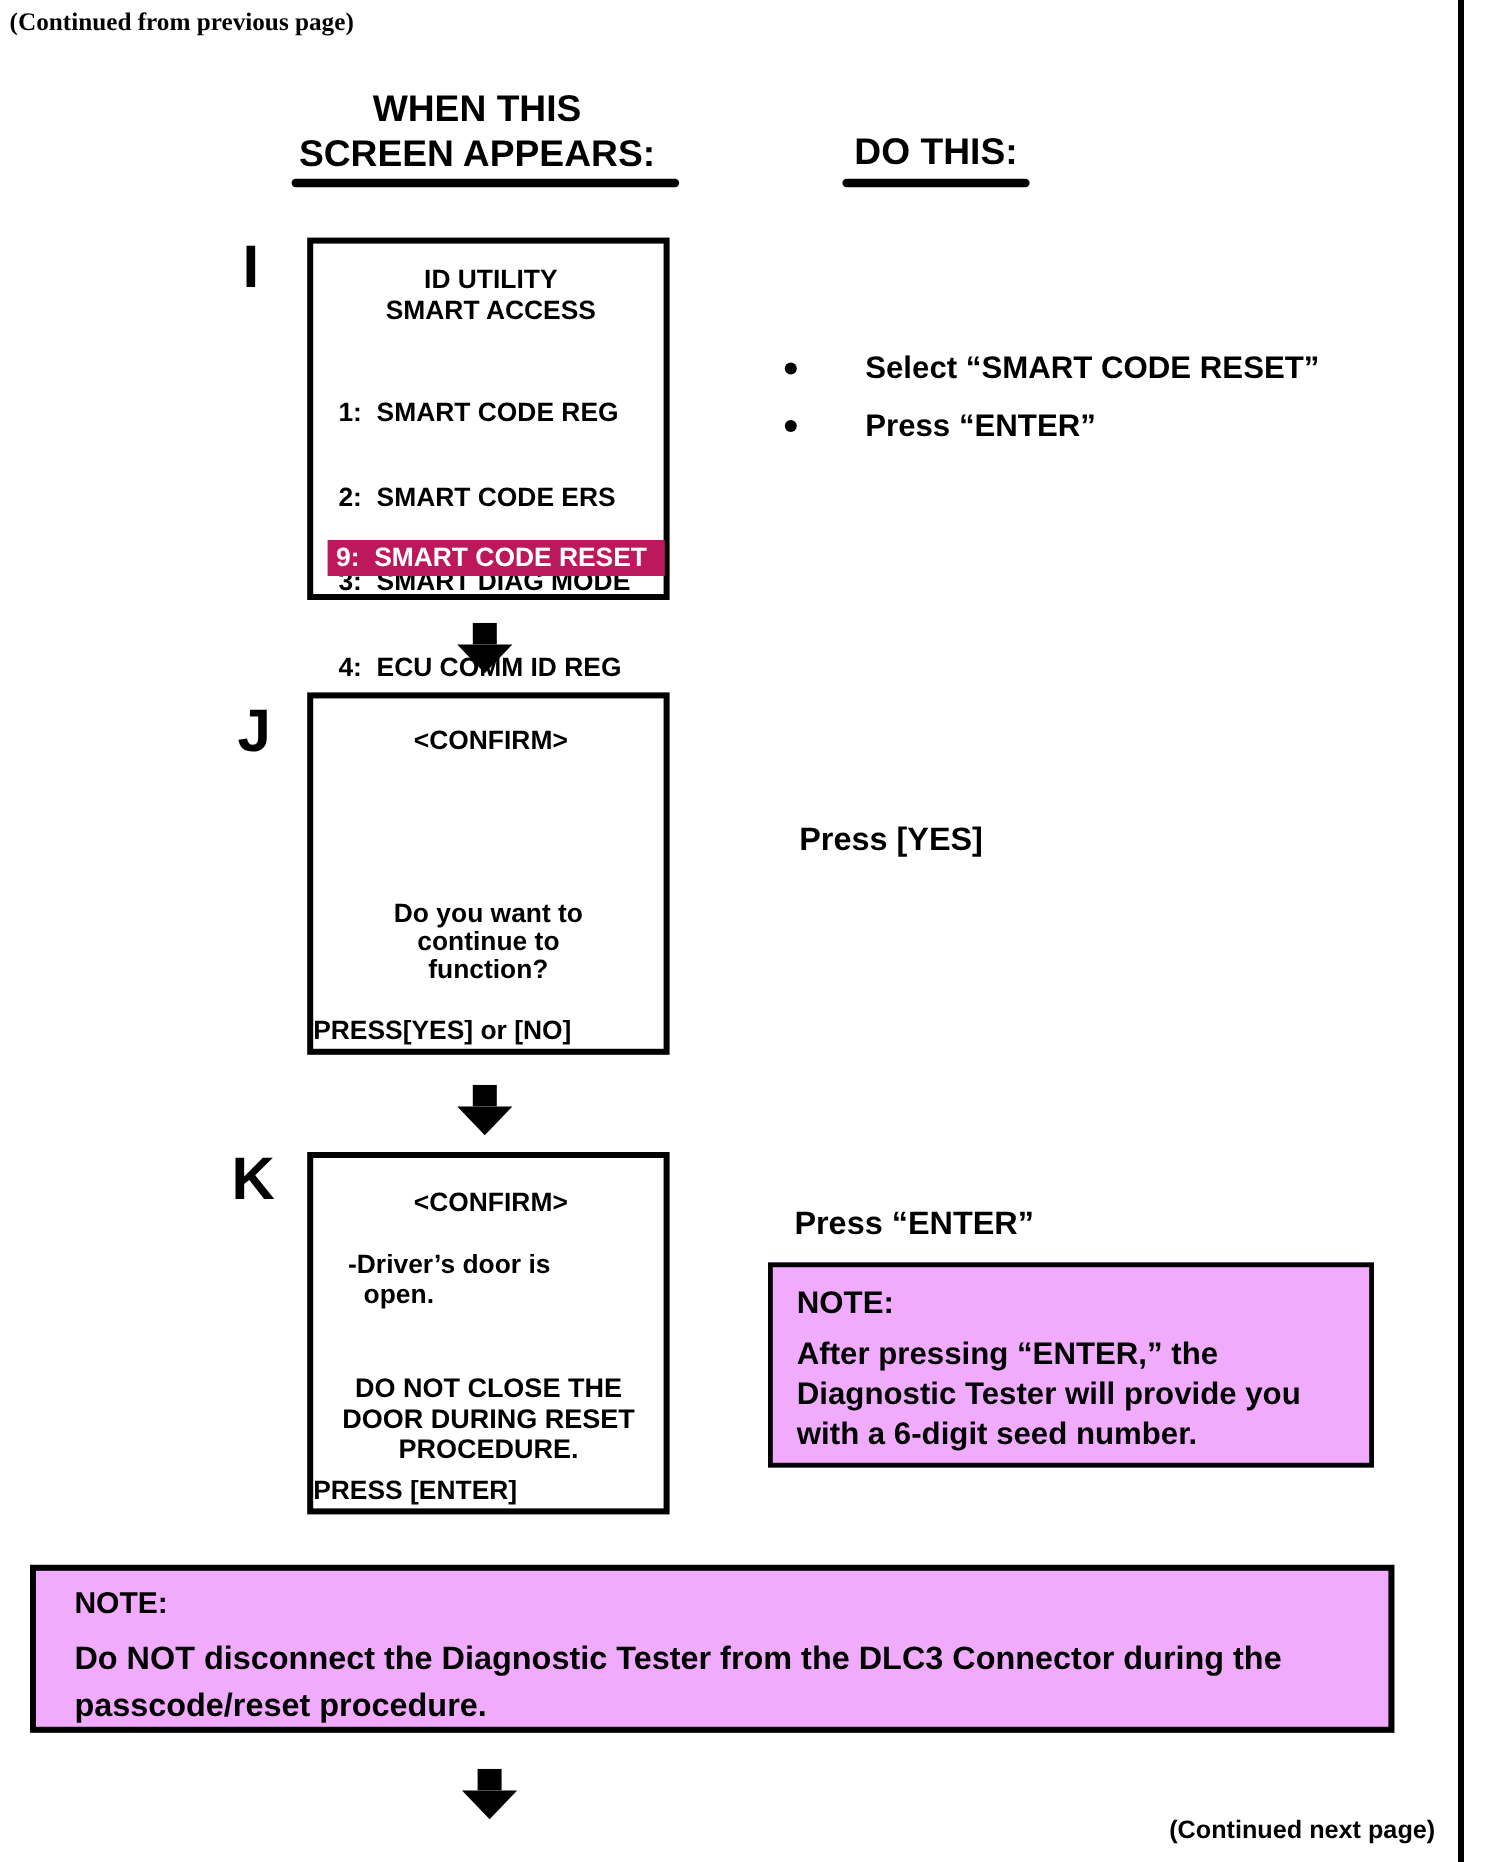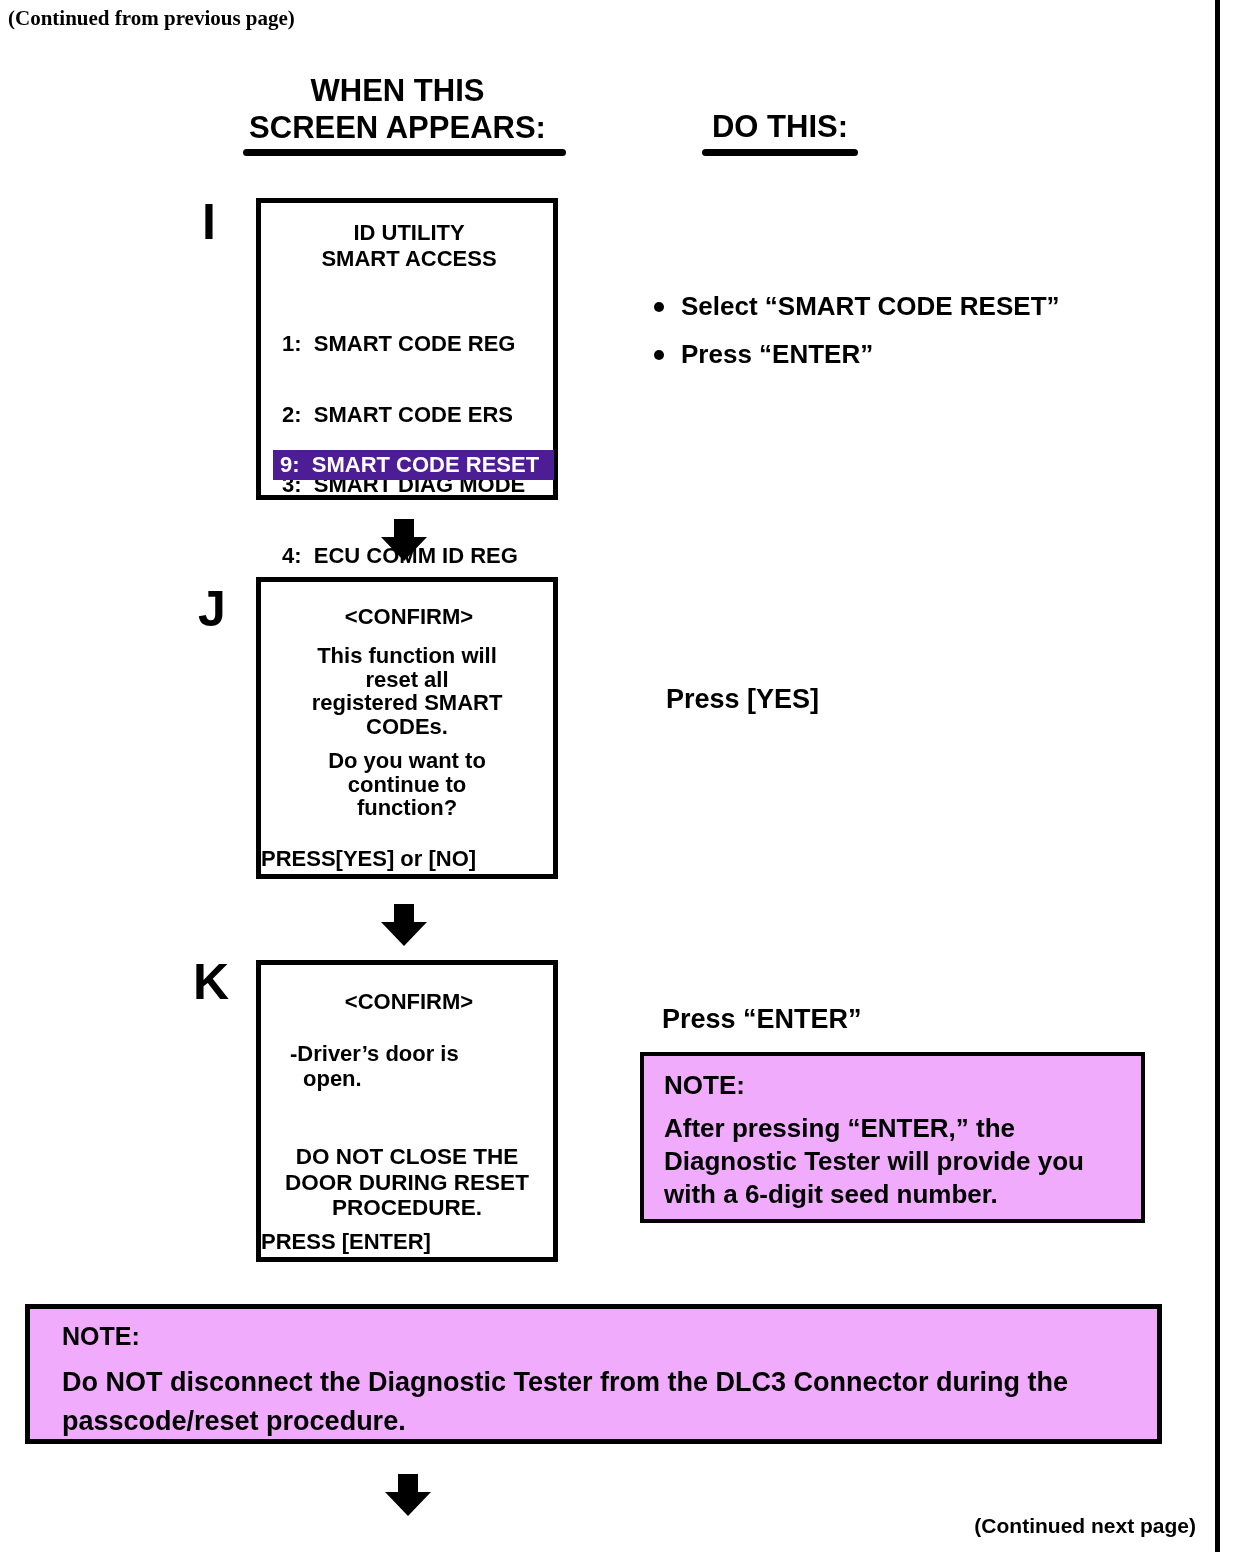--- a/index.html
+++ b/index.html
@@ -32,32 +32,32 @@
   }
   .box-i { left: 256px; top: 198px; }
   .box-j { left: 256px; top: 577px; }
   .box-k { left: 256px; top: 960px; }
 
   .screen-box .inner { position: absolute; left: 0; top: 0; right: 0; bottom: 0; }
   .scr-title { position: absolute; left: 4px; right: 0; font-size: 22px; line-height: 26px; text-align: center; }
   .menu { position: absolute; left: 21px; top: 82px; font-size: 22px; line-height: 23.5px; white-space: pre; }
   .hl-row {
     position: absolute; left: 12px; top: 247px; width: 281px; height: 30px;
-    background: #4c1d95; color: #fff; font-size: 22px; line-height: 30px;
+    background: #be185d; color: #fff; font-size: 22px; line-height: 30px;
     padding-left: 7px; white-space: pre;
   }
   .j-body1 { position: absolute; left: 0; right: 0; top: 62px;  font-size: 22px; line-height: 23.5px; text-align: center; }
   .j-body2 { position: absolute; left: 0; right: 0; top: 167px; font-size: 22px; line-height: 23.5px; text-align: center; }
   .scr-footer { position: absolute; left: 0; right: 0; font-size: 22px; }
   .k-note { position: absolute; left: 29px; top: 60px; font-size: 22px; line-height: 25px; text-align: left; margin-top: 16px; }
   .k-note .indent { padding-left: 13px; }
   .k-warning { position: absolute; left: 0; right: 0; top: 179px; font-size: 22.5px; line-height: 25.5px; text-align: center; }
 
   .bullet-list { left: 654px; top: 291px; font-size: 26px; }
-  .bullet-row { display: flex; align-items: center; margin-bottom: 17px; }
+  .bullet-row { display: flex; align-items: center; margin-bottom: 17px; gap: 40px; }
   .bullet-dot { width: 10px; height: 10px; background: #000; border-radius: 50%; margin-right: 17px; flex: 0 0 auto; }
 
   .instr { font-size: 27px; }
   .instr-j { left: 666px; top: 684px; }
   .instr-k { left: 662px; top: 1004px; }
 
   .note-box { border: 4px solid #000; background: #f0abfc; }
   .note-k { left: 640px; top: 1052px; width: 505px; height: 171px; padding: 14px 20px; border-width: 4px; }
   .note-k .note-title { font-size: 26px; margin-bottom: 11px; }
   .note-k .note-body  { font-size: 26px; line-height: 33px; width: 462px; }
@@ -119,26 +119,20 @@
   <svg width="46" height="42" viewBox="0 0 46 42">
       <rect x="13" y="0" width="20" height="18"></rect>
       <polygon points="0,18 46,18 23,42"></polygon>
     </svg>
 </div>
 
 <div class="abs step-label lbl-j">J</div>
 <div class="abs screen-box box-j">
   <div class="inner">
     <div class="scr-title" style="top:22px">&lt;CONFIRM&gt;</div>
-    <div class="j-body1">
-      <div>This function will</div>
-      <div>reset all</div>
-      <div>registered SMART</div>
-      <div>CODEs.</div>
-    </div>
     <div class="j-body2">
       <div>Do you want to</div>
       <div>continue to</div>
       <div>function?</div>
     </div>
     <div class="scr-footer" style="top:264px">PRESS[YES] or [NO]</div>
   </div>
 </div>
 <div class="abs instr instr-j">Press [YES]</div>
 

